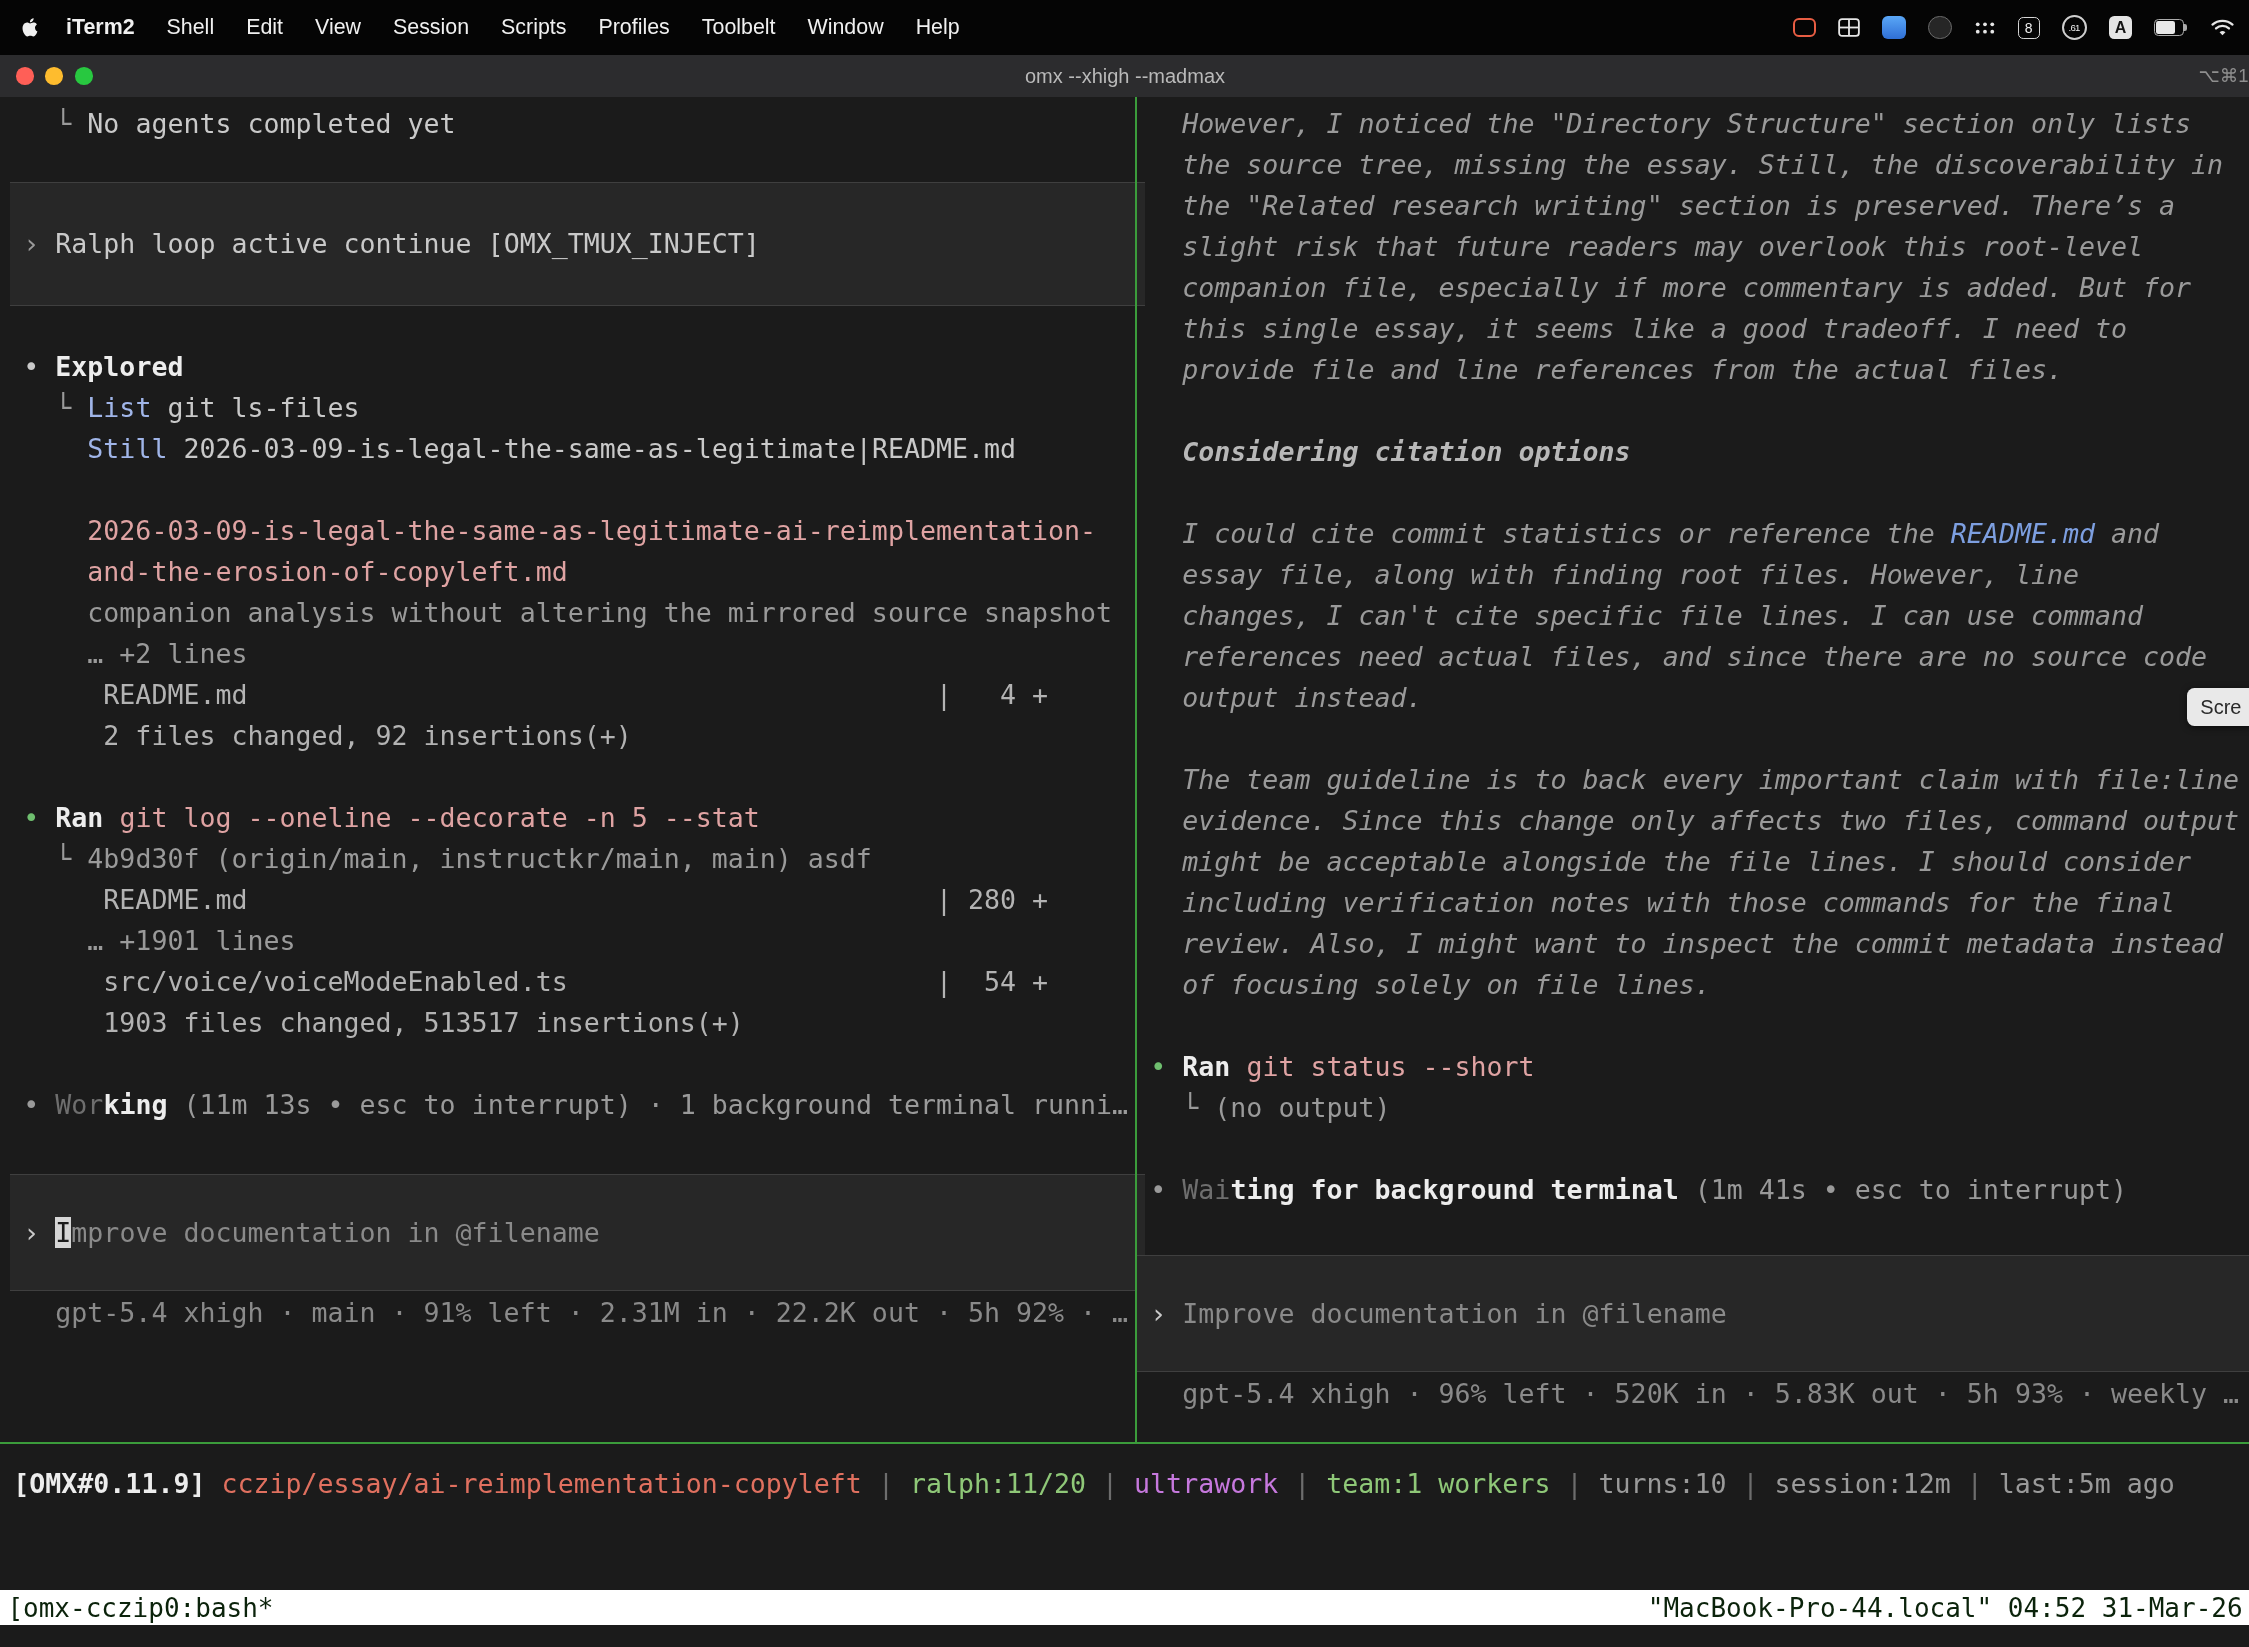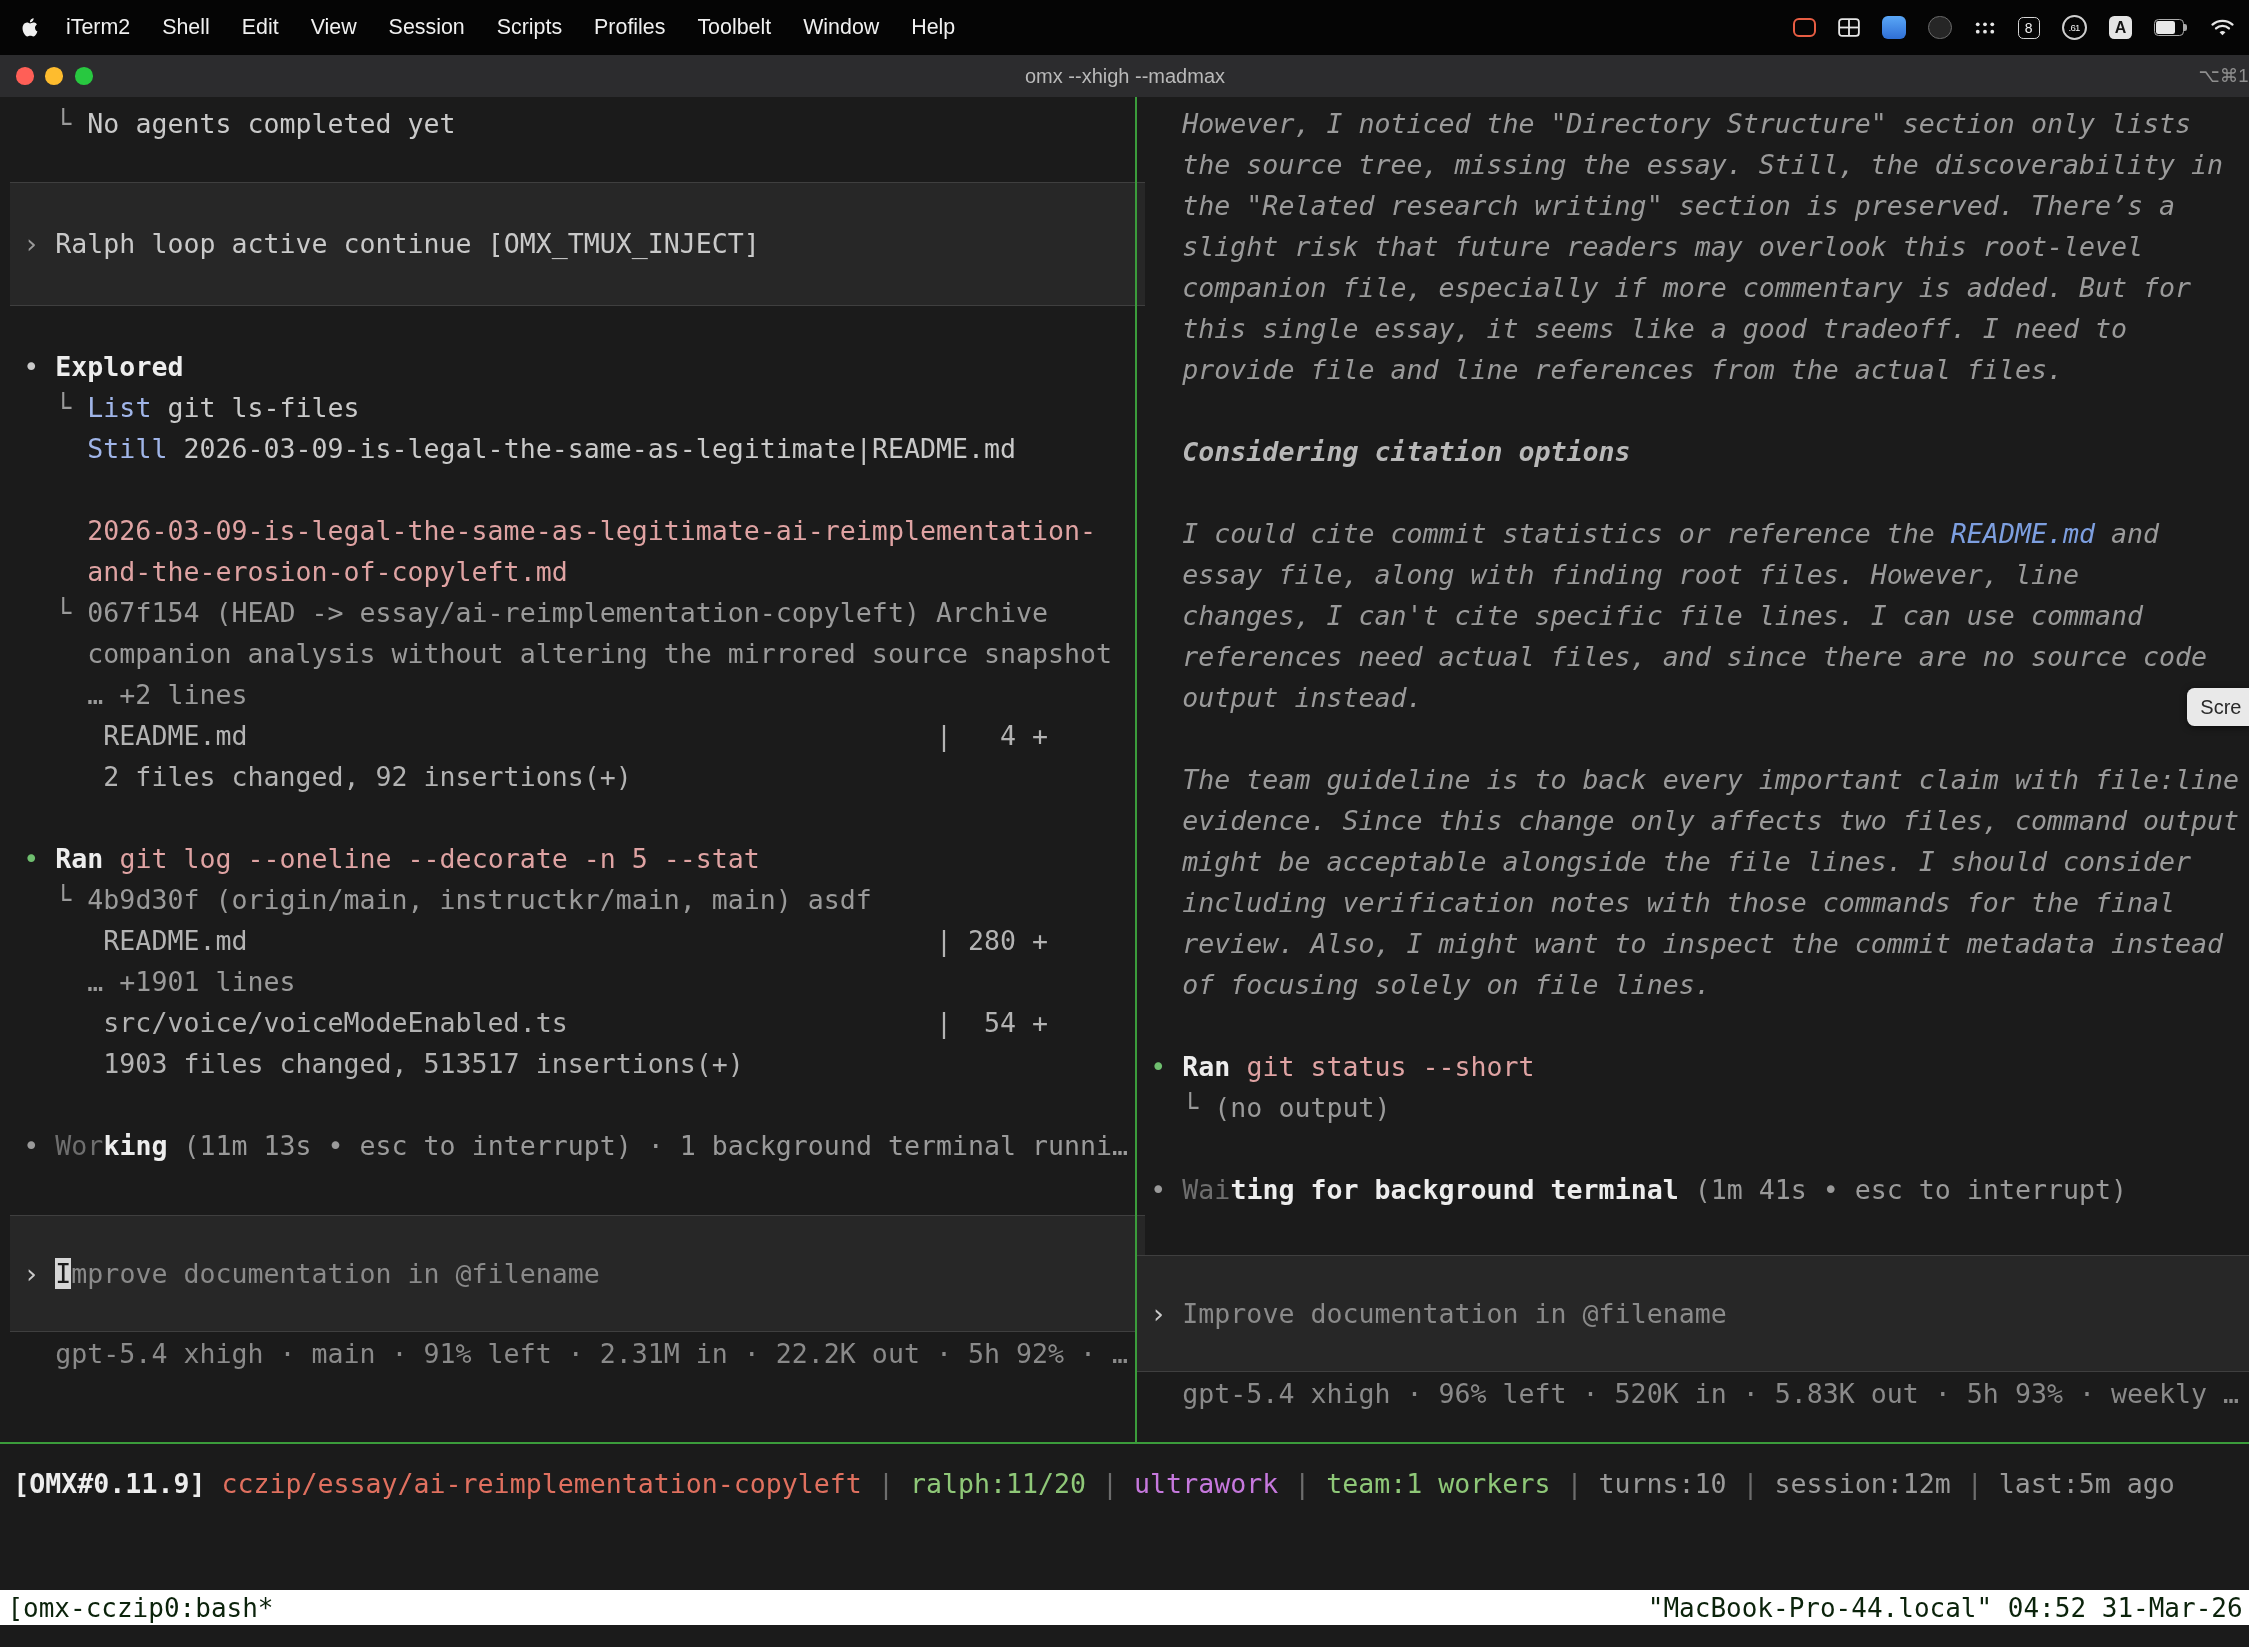--- a/index.html
+++ b/index.html
@@ -6,21 +6,21 @@
   html,body{width:2250px;height:1648px;background:#000;overflow:hidden}
   .screen{position:relative;width:2250px;height:1648px;font-family:"DejaVu Sans Mono",monospace}
 
   
   .menu-bar{position:absolute;top:0;left:0;right:0;height:55px;background:#050505;
     display:flex;align-items:center;color:#f0f0f0;
     font-family:"Liberation Sans",sans-serif;font-size:21.4px;padding:0 14.8px 0 19px}
   .apple{display:flex;align-items:center}
   .menu-items{display:flex;gap:32px;margin-left:25px;white-space:nowrap}
   .menu-item{cursor:default}
-  .menu-item.bold{font-weight:normal}
+  .menu-item.bold{font-weight:bold}
   .menu-status{margin-left:auto;display:flex;align-items:center;gap:22px}
   .mi{display:flex;align-items:center;justify-content:center;font-family:"Liberation Sans",sans-serif}
   .mi-rec{width:23.6px;height:19px;border:2.2px solid #e85d43;border-radius:5.9px}
   .mi-blue{width:23.6px;height:23.6px;border-radius:5.9px;background:linear-gradient(180deg,#5aa7f7,#2f6fd6)}
   .mi-dark{width:23.6px;height:23.6px;border-radius:50%;background:#262626;border:1.5px solid #6a6a6a}
   .mi-key8{width:22px;height:22px;border:1.5px solid #d5d5d5;border-radius:5.2px;color:#ededed;font-size:14px}
   .mi-gauge{width:25px;height:25px;border:2.2px solid #cfcfcf;border-radius:50%;color:#ededed;font-size:9.6px;letter-spacing:-0.7px}
   .mi-inputA{width:23.6px;height:23.6px;border-radius:5.2px;background:#e4e4e4;color:#141414;font-weight:bold;font-size:16px}
   .mi-batt{position:relative;width:34px;height:17.7px}
   .mi-batt .body{position:absolute;left:0;top:0;width:29.5px;height:17.7px;border:1.5px solid #ababab;border-radius:4.4px}
@@ -172,21 +172,20 @@
             <div class="tline"><span class="g">› </span><span class="norm">Ralph loop active continue [OMX_TMUX_INJECT]</span></div>
           </div>
       </div>
       <div class="lines-main">
           <div class="tline"><span class="norm">• </span><span class="wb">Explored</span></div>
           <div class="tline"><span class="g">  └ </span><span class="blue">List</span><span class="norm"> git ls-files</span></div>
           <div class="tline"><span class="norm">    </span><span class="blue">Still</span><span class="norm"> 2026-03-09-is-legal-the-same-as-legitimate|README.md</span></div>
           <div class="tline">&nbsp;</div>
           <div class="tline"><span class="pink">    2026-03-09-is-legal-the-same-as-legitimate-ai-reimplementation-</span></div>
           <div class="tline"><span class="pink">    and-the-erosion-of-copyleft.md</span></div>
-          <div class="tline"><span class="g">  └ </span><span class="g">067f154 (HEAD -&gt; essay/ai-reimplementation-copyleft) Archive</span></div>
           <div class="tline"><span class="g">    companion analysis without altering the mirrored source snapshot</span></div>
           <div class="tline"><span class="g">    … +2 lines</span></div>
           <div class="tline"><span class="st">     README.md                                           |   4 +</span></div>
           <div class="tline"><span class="st">     2 files changed, 92 insertions(+)</span></div>
           <div class="tline">&nbsp;</div>
           <div class="tline"><span class="grn">• </span><span class="wb">Ran</span><span class="norm"> </span><span class="pink">git log --oneline --decorate -n 5 --stat</span></div>
           <div class="tline"><span class="g">  └ </span><span class="g">4b9d30f (origin/main, instructkr/main, main) asdf</span></div>
           <div class="tline"><span class="st">     README.md                                           | 280 +</span></div>
           <div class="tline"><span class="g">    … +1901 lines</span></div>
           <div class="tline"><span class="st">     src/voice/voiceModeEnabled.ts                       |  54 +</span></div>

